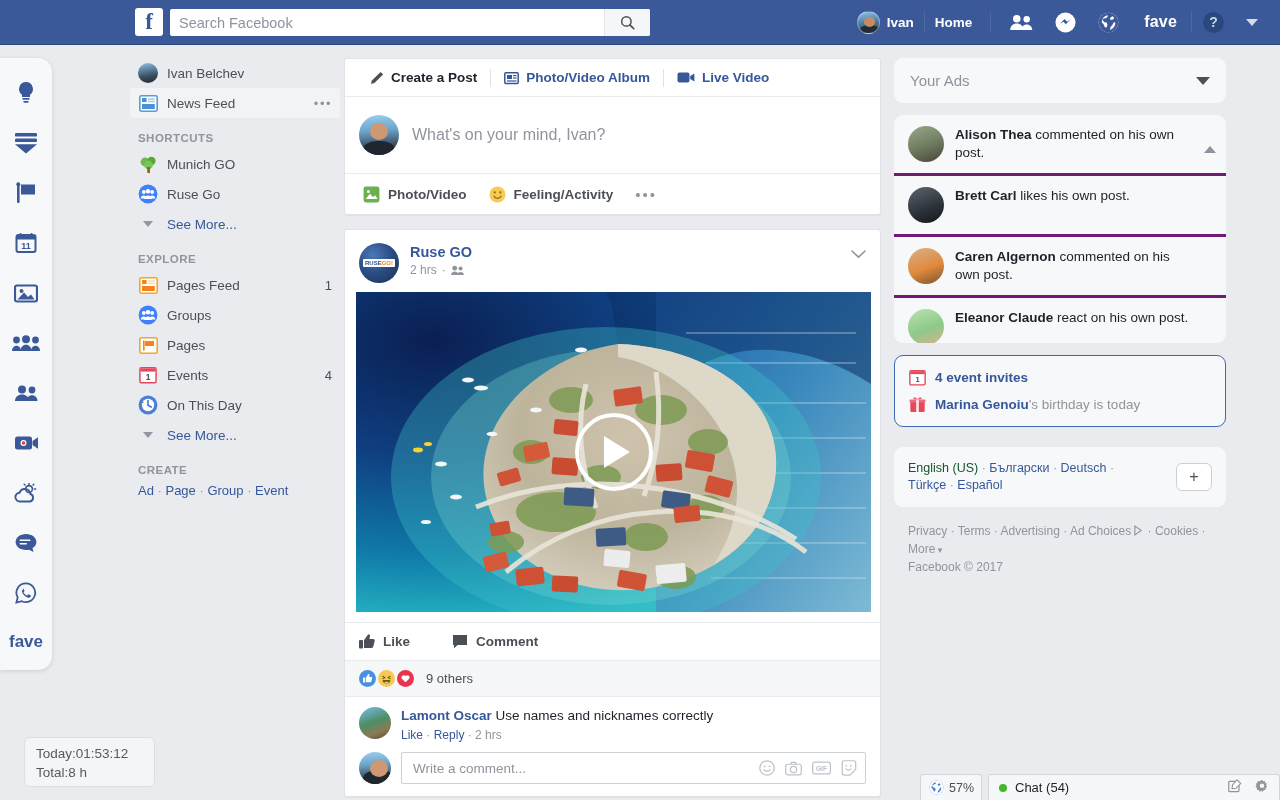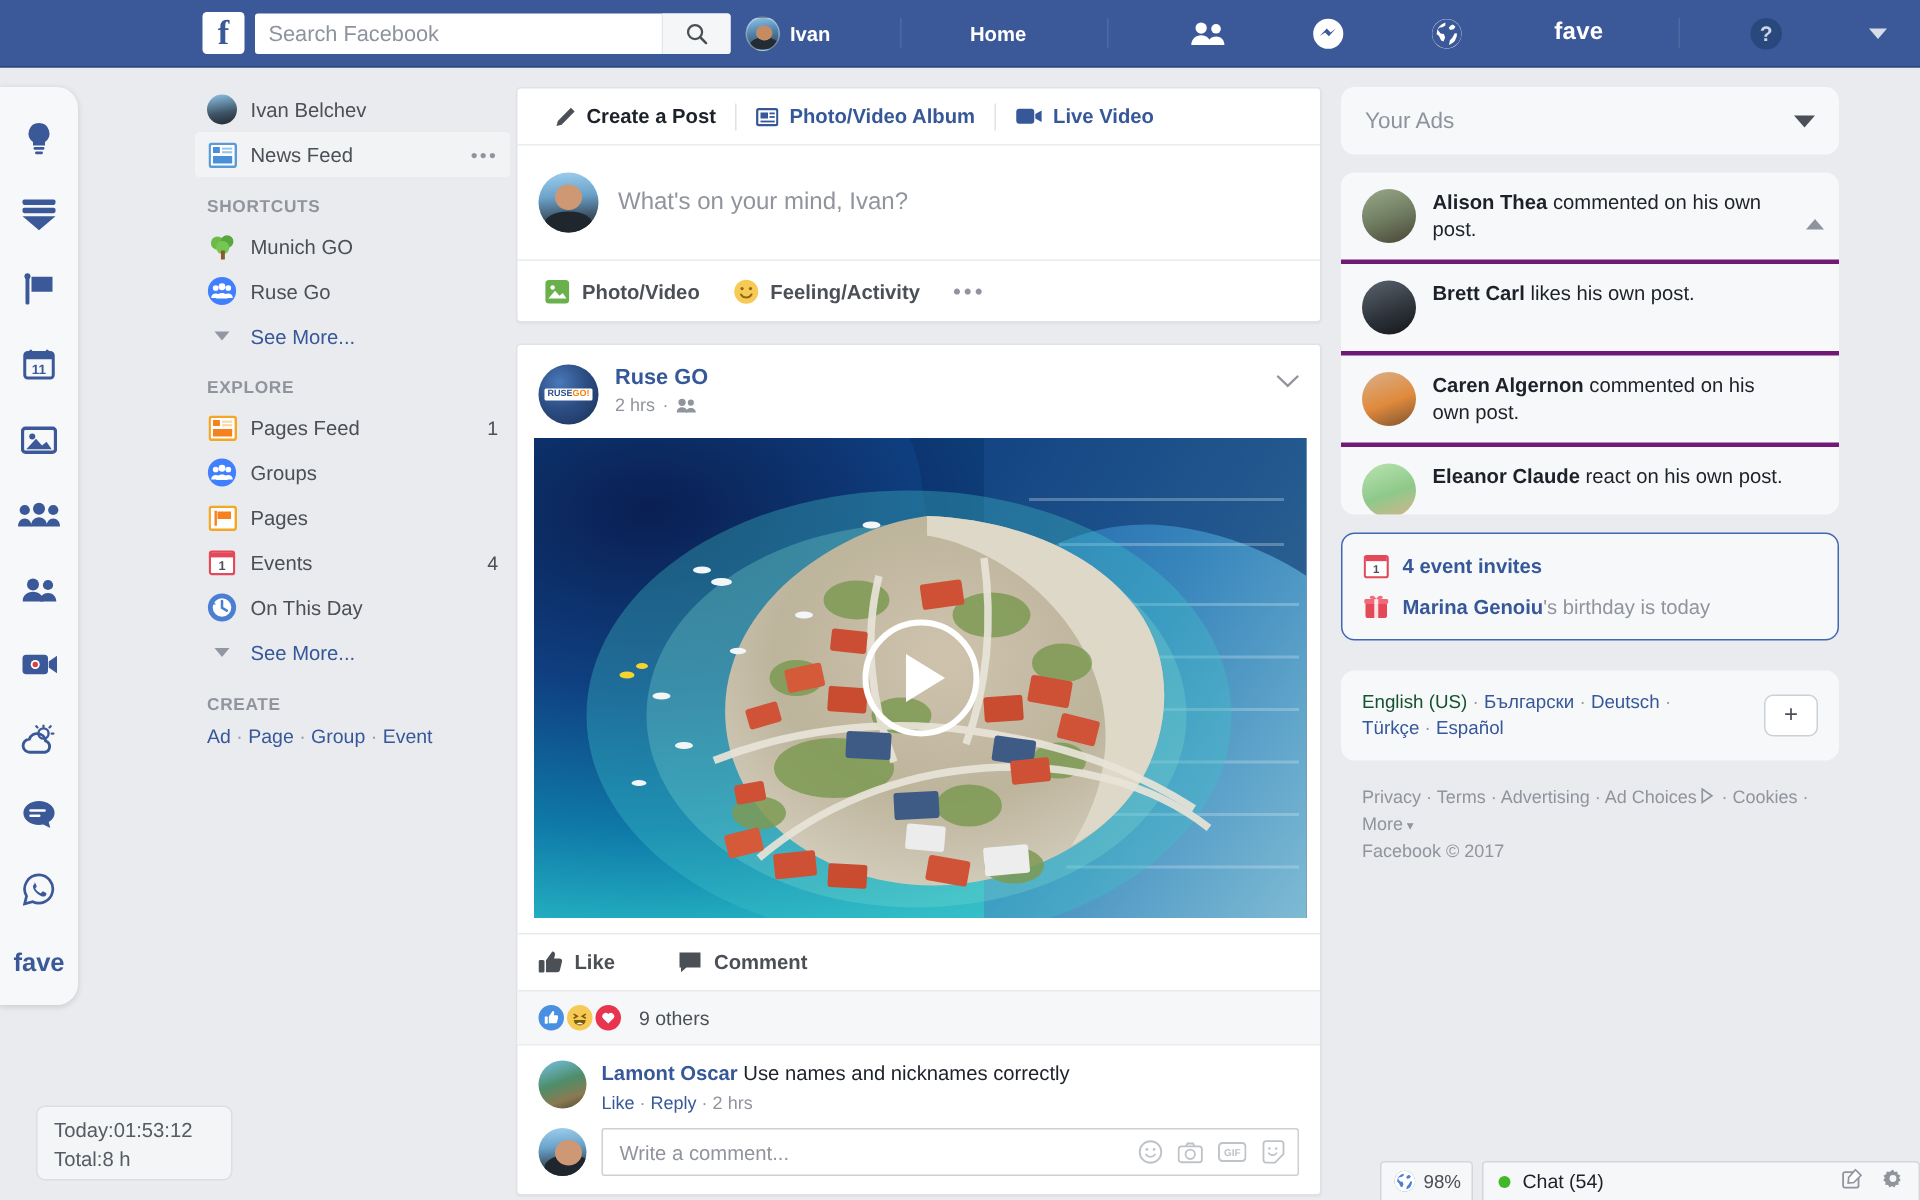--- a/index.html
+++ b/index.html
@@ -34,21 +34,21 @@
     border: none; outline: none; flex: 1; height: 25px;
     padding-left: 9px; font-size: 14.5px; color: #1d2129;
     font-family: "Liberation Sans", sans-serif; background: transparent;
   }
   .search-input::placeholder { color: #8d949e; }
   .search-btn {
     width: 46px; height: 27px; border-left: 1px solid #e4e6eb;
     display: flex; align-items: center; justify-content: center;
     background: #f5f6f7; border-radius: 0 2px 2px 0; cursor: pointer;
   }
-  .topright { margin-left: auto; display: flex; align-items: center; height: 45px; gap: 36px; }
+  .topright { margin-left: auto; display: flex; align-items: center; height: 45px; }
   .nav-user { display: flex; align-items: center; gap: 7px; padding: 0 10px; cursor: pointer; }
   .nav-avatar {
     width: 23px; height: 23px; border-radius: 50%;
     background: linear-gradient(170deg,#8ec5e8 0%,#4f7fa8 48%,#2e3a47 100%);
     position: relative; overflow: hidden; border: 1px solid #ffffff55;
   }
   .nav-avatar::after {
     content:''; position:absolute; left:6px; top:5px; width:11px; height:10px;
     border-radius:50%; background:#c58c63;
   }
@@ -884,21 +884,21 @@
       <div>Facebook © 2017</div>
     </div>
   </div>
 
   <div class="chatbar">
     <div class="ping-box">
       <svg width="15" height="15" viewBox="0 0 16 16">
         <circle cx="8" cy="8" r="7.4" fill="#4a7fd4"></circle>
         <path d="M8 .6a7.4 7.4 0 100 14.8A7.4 7.4 0 008 .6zm-.8 1.8v1.6l-1.5.9-1.5.2-1 1.1 1.5 1.9 1.7.2.7 1.9-.9 2-1.2-.5-1.2-2.5-1.2-.8A6.3 6.3 0 017.2 2.4zm3.9 1 1.3 1.2-1 1.2-1.7.4-.7-1.1 1-1.2zm2.1 4.7a6.3 6.3 0 01-4.1 5.8l.4-2.2 1.4-1.6 1.2-2.1z" fill="#fff"></path>
       </svg>
-      <span>98%</span>
+      <span>57%</span>
     </div>
     <div class="chat-box">
       <span class="green-dot"></span>
       <span>Chat (54)</span>
       <span class="chat-tools">
         <span>
           <svg width="14" height="14" viewBox="0 0 15 15">
               <rect x=".8" y="2.6" width="11" height="11" rx="1.3" fill="none" stroke="#90949c" stroke-width="1.3"></rect>
               <path d="M9.6.9 13.6 4.9 8.4 10l-4 .4.4-4z" fill="#fff" stroke="#90949c" stroke-width="1.2"></path>
             </svg>

